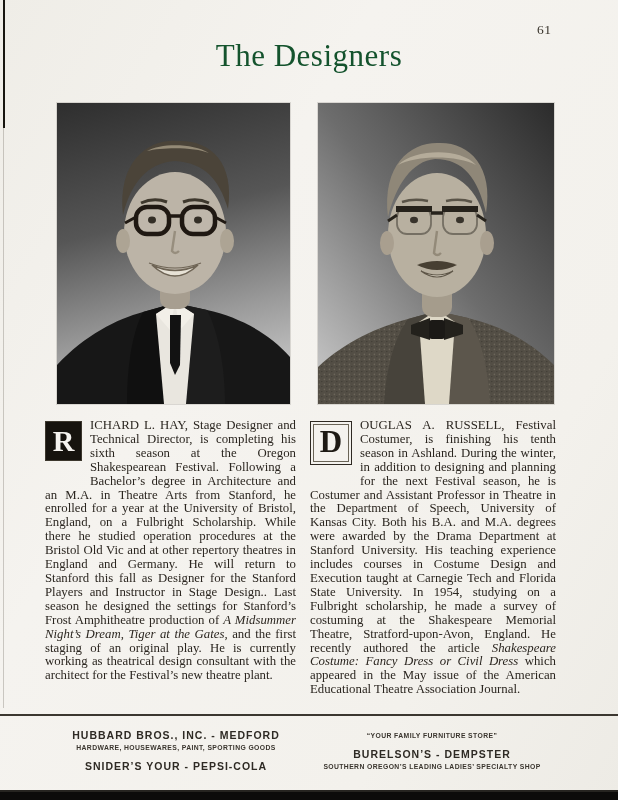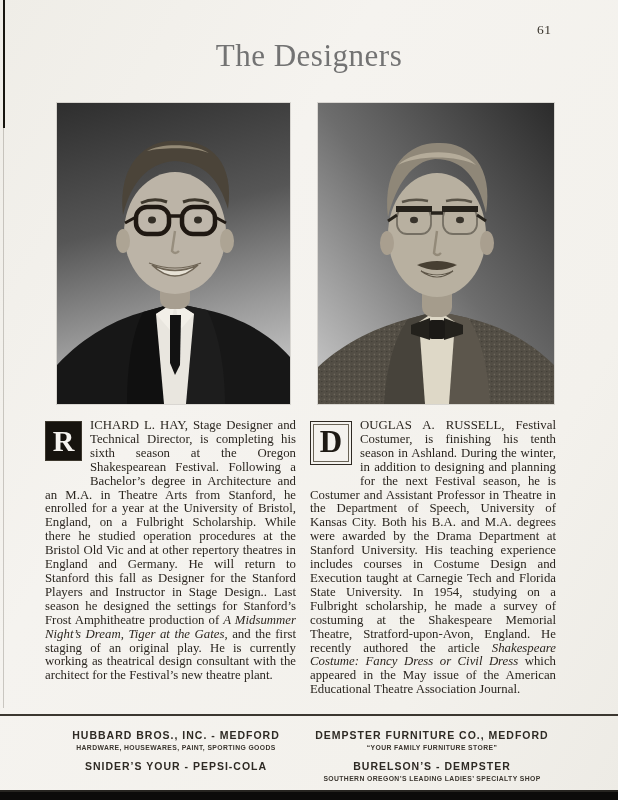--- a/index.html
+++ b/index.html
@@ -9,21 +9,21 @@
     font-family:"Liberation Serif",serif;color:#2b2620;
   }
   .page{position:absolute;inset:0;}
   
   .scan-line-left{position:absolute;left:3px;top:0;width:2px;height:128px;background:#17150f;}
   .scan-line-left:after{content:"";position:absolute;left:0;top:128px;width:1px;height:580px;background:rgba(120,115,105,.35);}
   .bottom-band{position:absolute;left:0;bottom:0;width:618px;height:8px;background:#0c0b0a;border-top:2px solid #262420;}
   
   .page-number{position:absolute;top:22px;left:537px;font-size:13.5px;letter-spacing:.5px;color:#39342c;}
   .page-title{position:absolute;top:38px;left:0;width:618px;margin:0;text-align:center;
-    font-size:31px;font-weight:400;letter-spacing:.5px;color:#737373;}
+    font-size:31px;font-weight:400;letter-spacing:.5px;color:#14532d;}
   
   .photo{position:absolute;top:103px;height:301px;box-shadow:0 0 0 1px rgba(60,55,48,.15);}
   .photo svg{display:block;width:100%;height:100%;}
   .photo-left{left:57px;width:233px;}
   .photo-right{left:318px;width:236px;}
   
   .bio-col{position:absolute;top:419px;font-size:12.8px;line-height:13.9px;text-align:justify;color:#2b2620;}
   .bio-col p{margin:0;}
   .bio-left{left:45px;width:251px;}
   .bio-right{left:310px;width:246px;}
@@ -163,21 +163,20 @@
 
   <div class="footer-rule"></div>
 
   <div class="ad-block ad-left">
     <div class="ad-name">HUBBARD BROS., INC. - MEDFORD</div>
     <div class="ad-tag">HARDWARE, HOUSEWARES, PAINT, SPORTING GOODS</div>
     <div class="ad-name ad-name2">SNIDER’S YOUR - PEPSI-COLA</div>
   </div>
 
   <div class="ad-block ad-right">
-    <div class="ad-name">DEMPSTER FURNITURE CO., MEDFORD</div>
     <div class="ad-tag">“YOUR FAMILY FURNITURE STORE”</div>
     <div class="ad-name ad-name2">BURELSON’S - DEMPSTER</div>
     <div class="ad-tag">SOUTHERN OREGON’S LEADING LADIES’ SPECIALTY SHOP</div>
   </div>
 
   <div class="bottom-band"></div>
 
 </div>
 
 </body></html>

